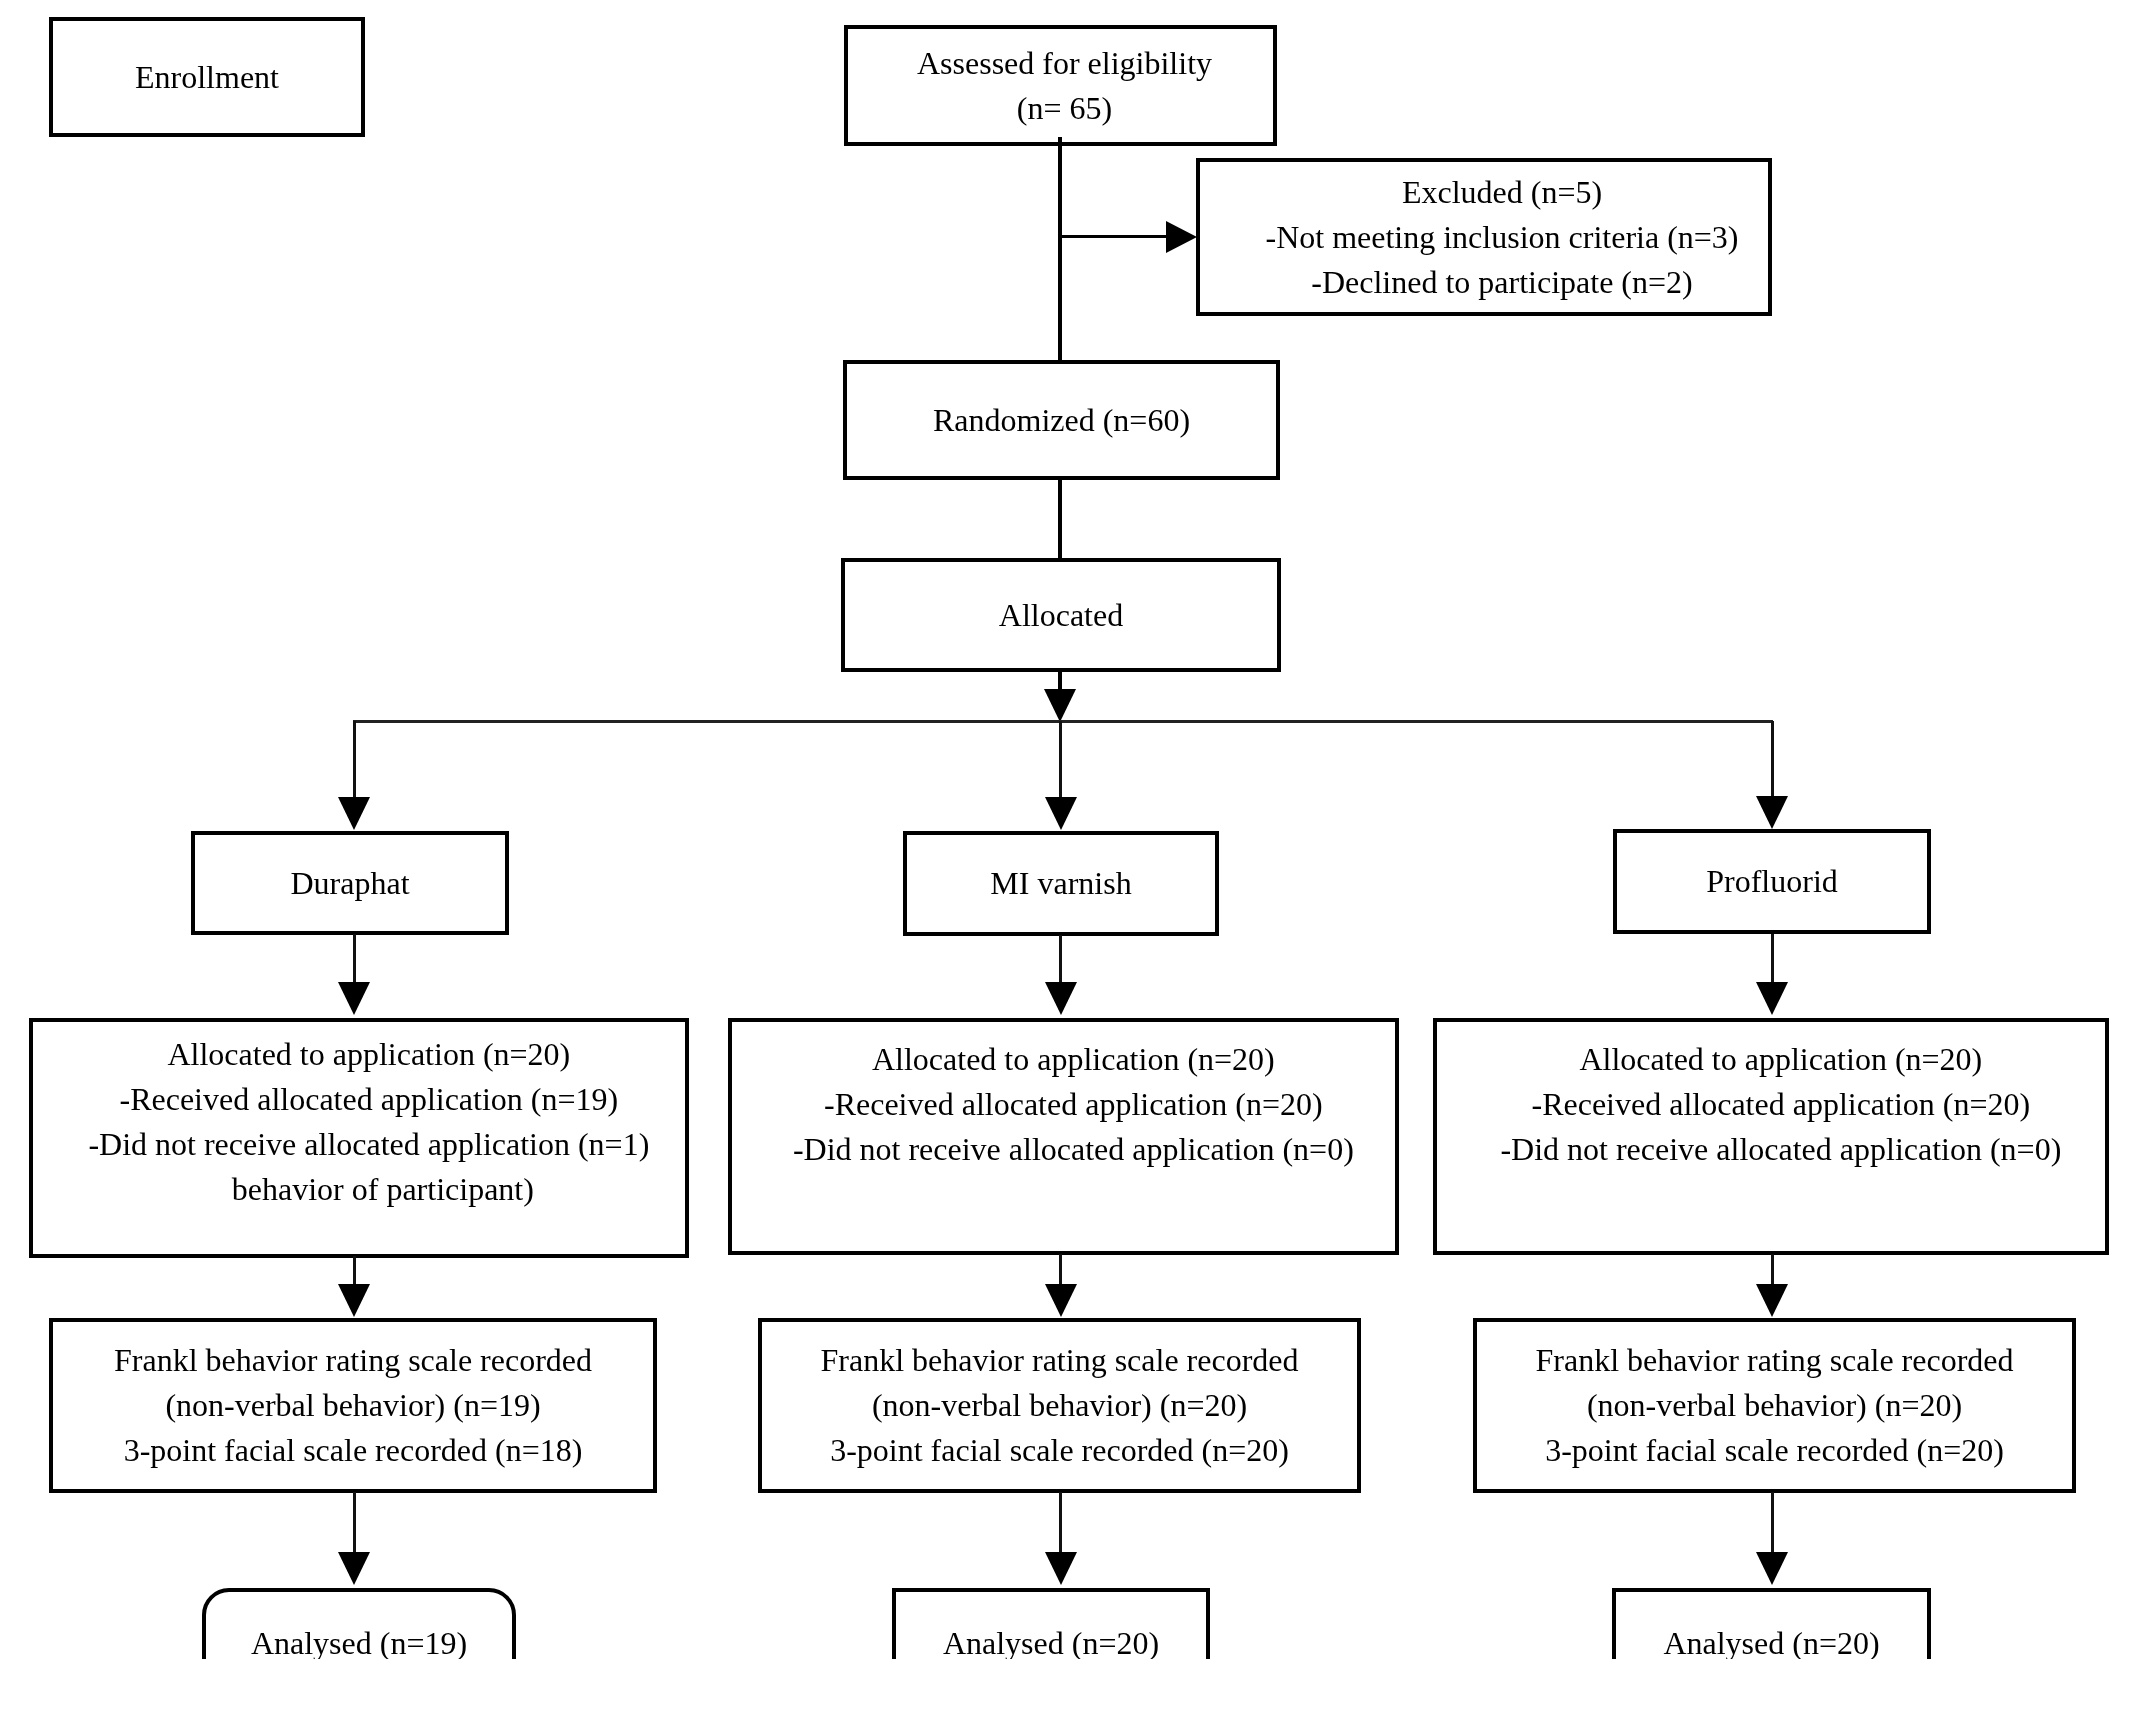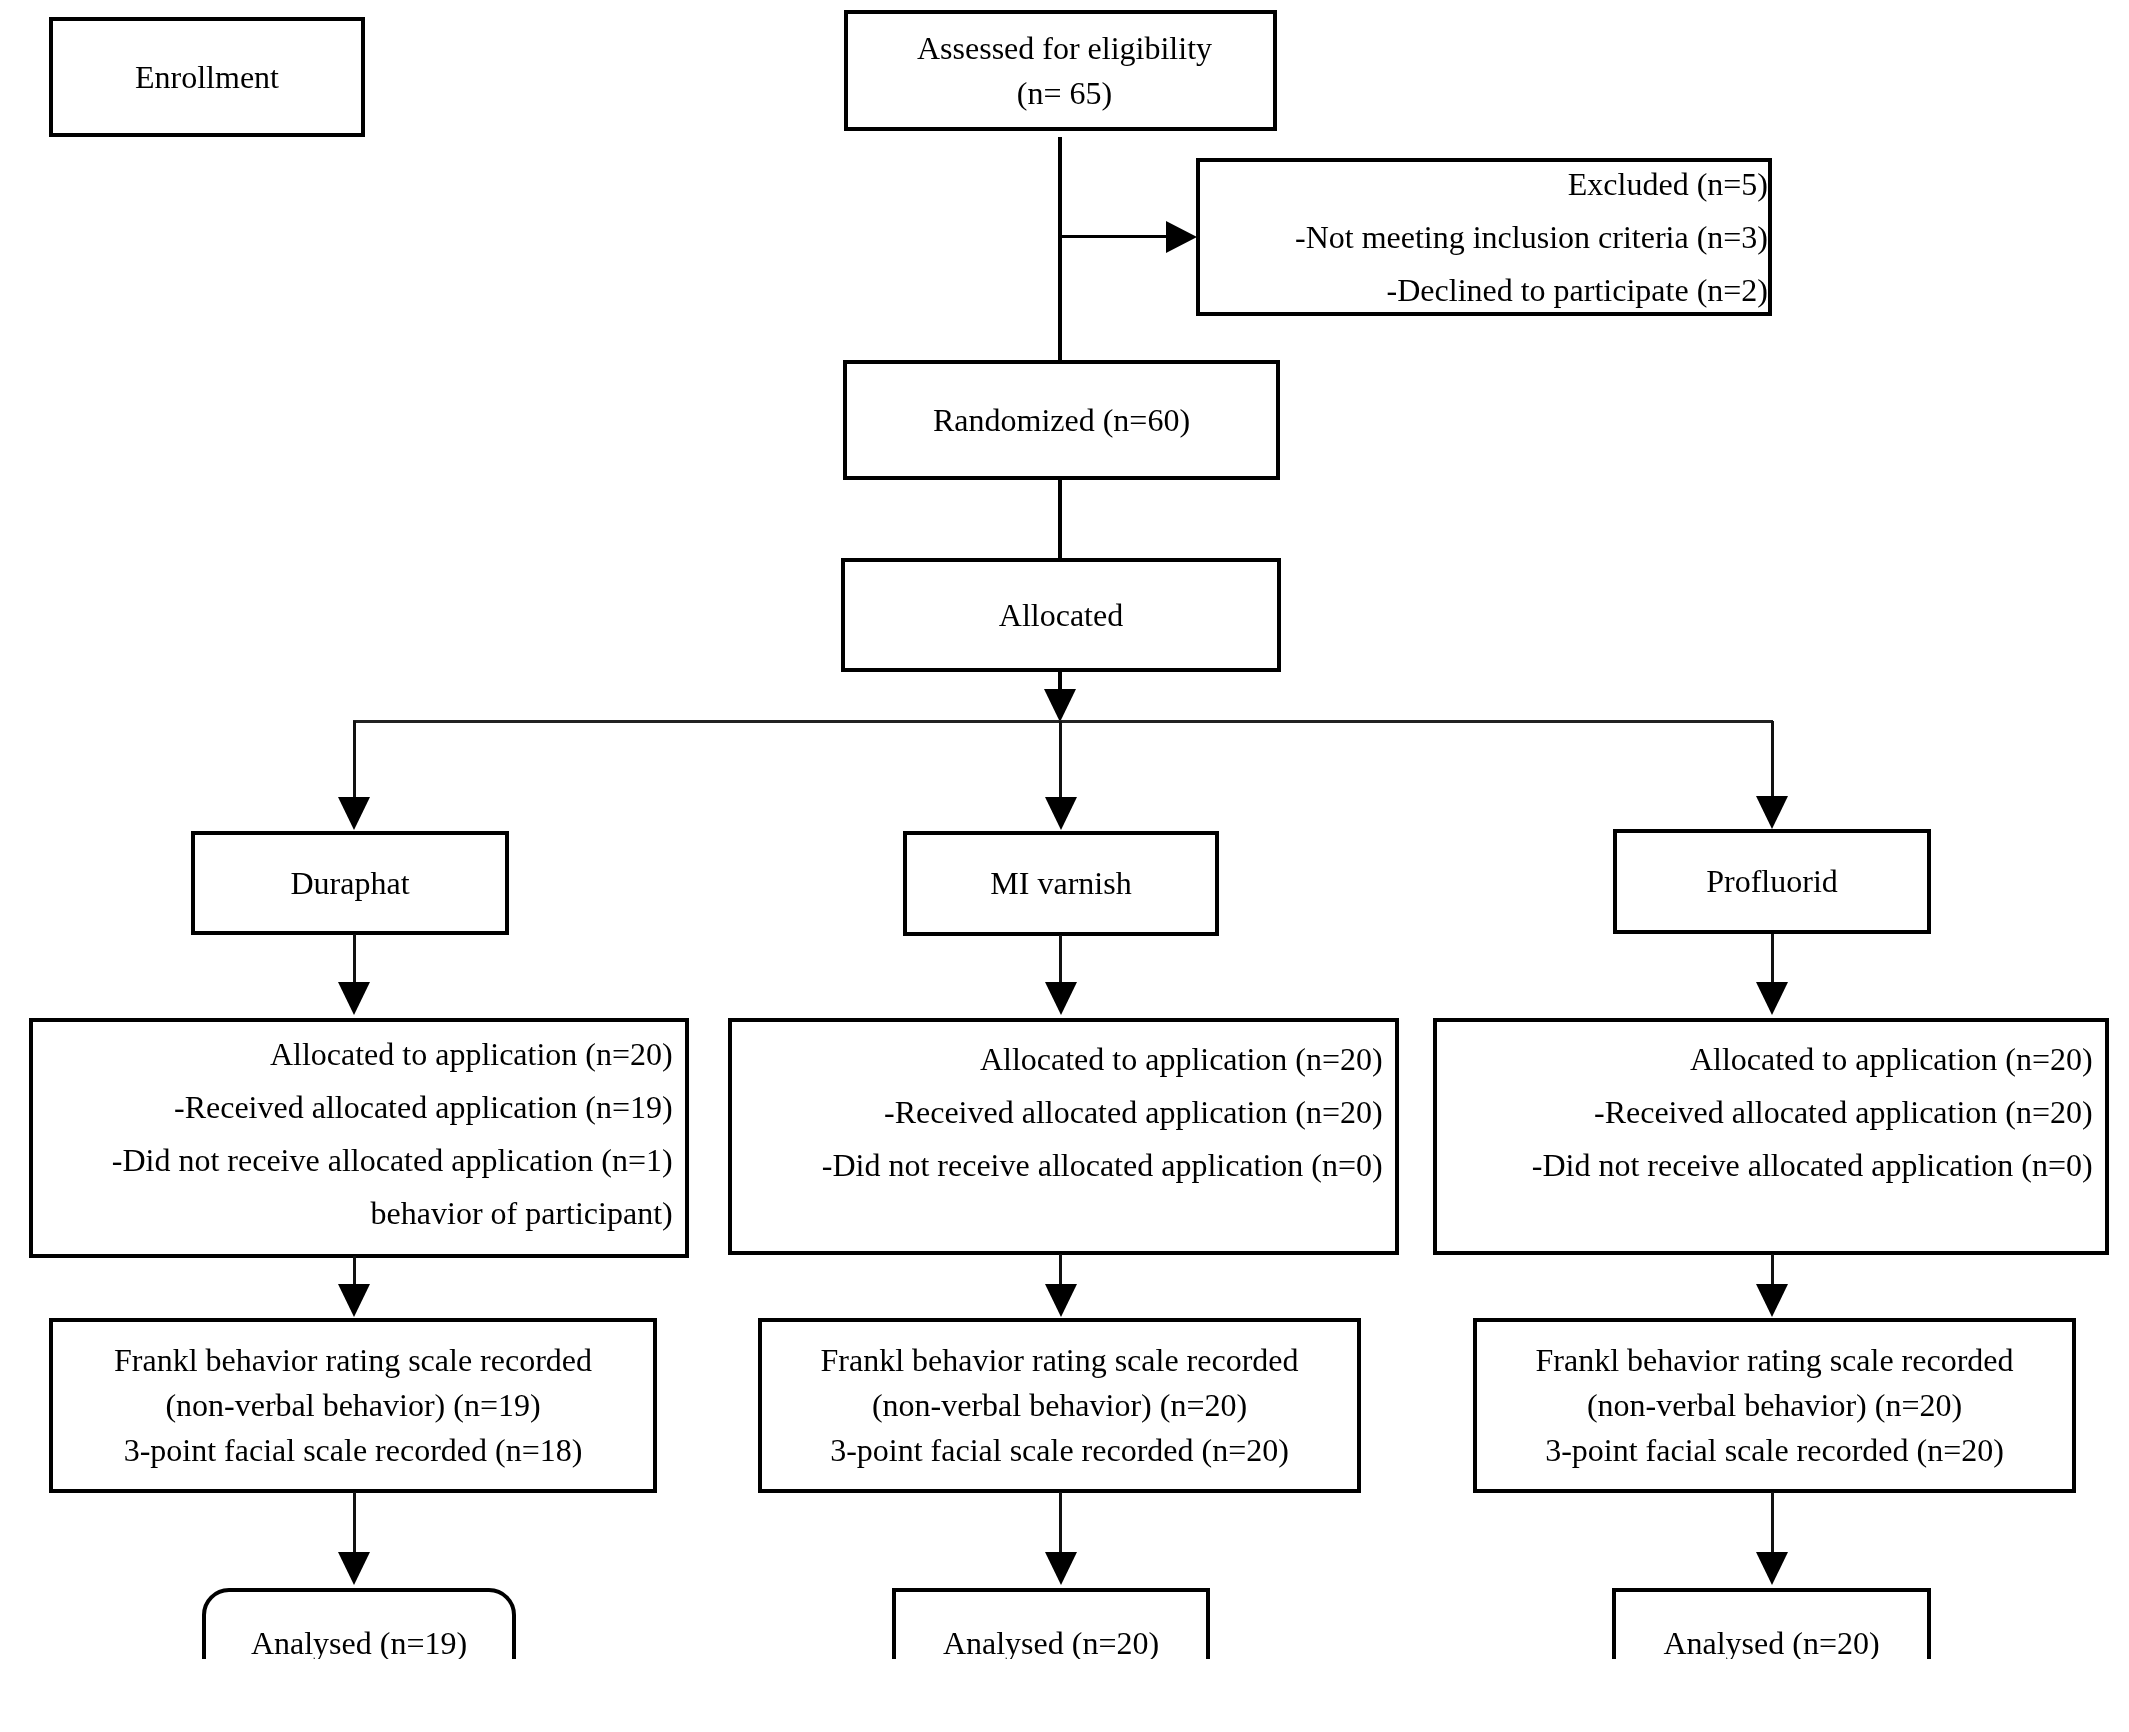--- a/index.html
+++ b/index.html
@@ -13,21 +13,21 @@
   }
   .box{
     position:absolute;
     box-sizing:border-box;
     border:4.9px solid #000000;
     background:#ffffff;
     display:flex;
     flex-direction:column;
   }
   .center-box{align-items:center;justify-content:center;text-align:center;}
-  .left-box{align-items:flex-end;justify-content:flex-start;text-align:left;gap:8px;}
+  .left-box{align-items:center;justify-content:flex-start;text-align:left;}
   .vcenter{justify-content:center;}
   .line{font-size:32px;line-height:45px;white-space:nowrap;}
   .indent-sm{padding-left:6.1px;}
   .indent-md{padding-left:28px;}
   
   .vline{position:absolute;background:#000000;width:4.3px;}
   .vline-thin{position:absolute;background:#111111;width:3.1px;}
   .hline{position:absolute;background:#222222;height:2.5px;}
   .hshaft{position:absolute;background:#000000;height:3.1px;}
   .arrow-down{
@@ -45,21 +45,21 @@
 </style>
 </head>
 <body>
 
 <div class="canvas">
 
   <div class="box center-box" style="left:49px;top:17px;width:316px;height:120px;">
     <div class="line">Enrollment</div>
   </div>
 
-  <div class="box center-box" style="left:844px;top:10px;width:433px;height:121px;padding-left:8px;">
+  <div class="box center-box" style="left:844px;top:25px;width:433px;height:121px;padding-left:8px;">
     <div class="line">Assessed for eligibility</div>
     <div class="line">(n= 65)</div>
   </div>
 
   <div class="vline" style="left:1058px;top:137px;height:224px;"></div>
 
   <div class="hshaft" style="left:1062px;top:235px;width:108px;"></div>
   <div class="arrow-right" style="left:1166px;top:221px;"></div>
 
   <div class="box left-box vcenter" style="left:1196px;top:158px;width:576px;height:158px;padding-left:36px;">

